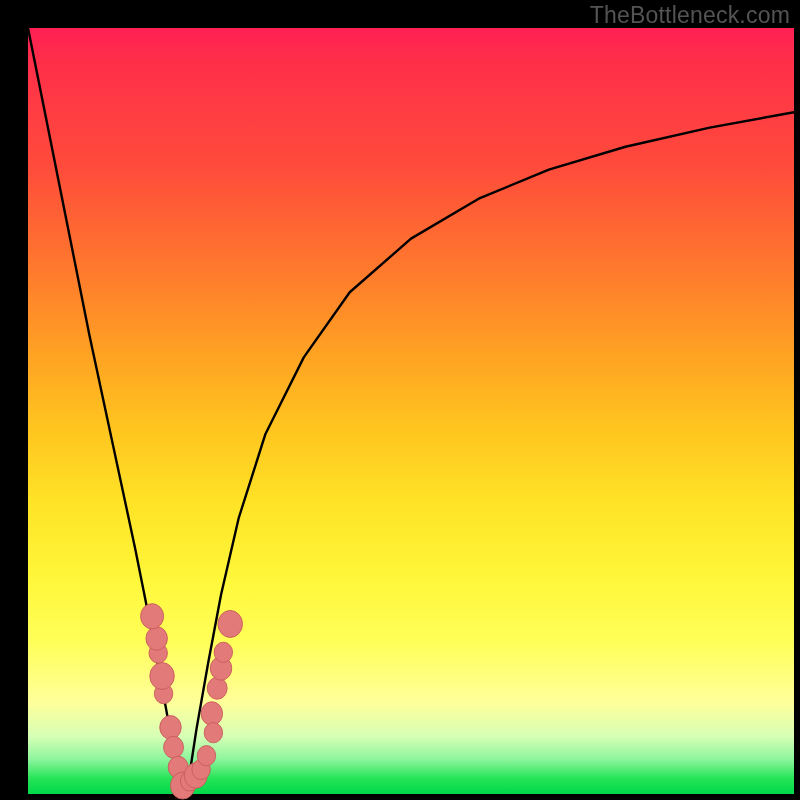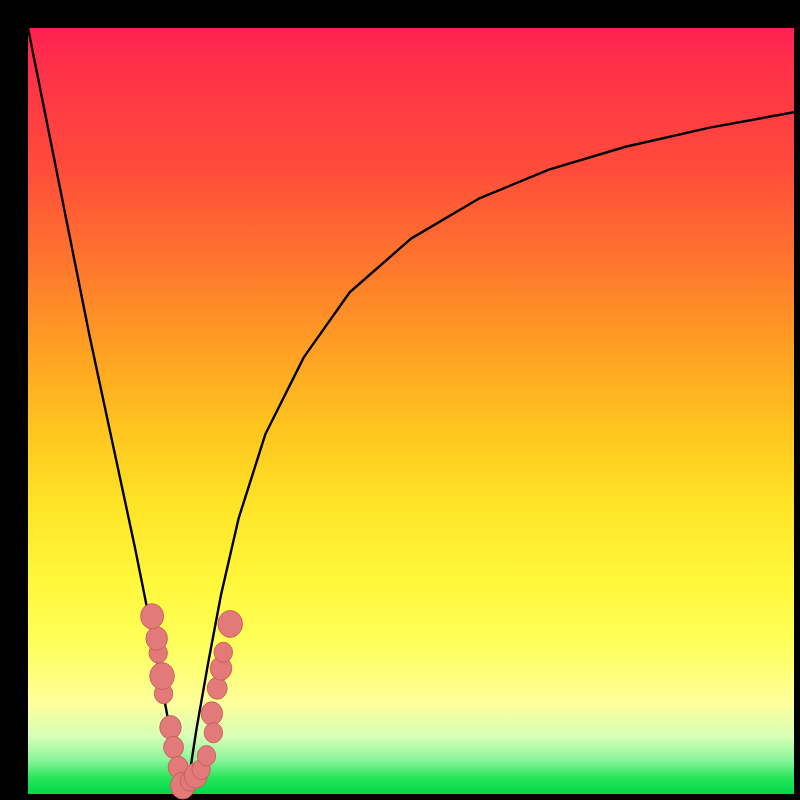--- a/index.html
+++ b/index.html
@@ -91,13 +91,14 @@
           <ellipse cx="23.300" cy="95.000" rx="1.200" ry="1.320" fill="#e37a7a" stroke="#c85a5a" stroke-width="0.12"></ellipse>
           <ellipse cx="24.700" cy="86.200" rx="1.300" ry="1.430" fill="#e37a7a" stroke="#c85a5a" stroke-width="0.12"></ellipse>
           <ellipse cx="25.200" cy="83.600" rx="1.400" ry="1.540" fill="#e37a7a" stroke="#c85a5a" stroke-width="0.12"></ellipse>
           <ellipse cx="25.500" cy="81.500" rx="1.200" ry="1.320" fill="#e37a7a" stroke="#c85a5a" stroke-width="0.12"></ellipse>
           <ellipse cx="26.400" cy="77.800" rx="1.600" ry="1.760" fill="#e37a7a" stroke="#c85a5a" stroke-width="0.12"></ellipse>
           <ellipse cx="24.000" cy="89.500" rx="1.400" ry="1.540" fill="#e37a7a" stroke="#c85a5a" stroke-width="0.12"></ellipse>
           <ellipse cx="24.200" cy="92.000" rx="1.200" ry="1.320" fill="#e37a7a" stroke="#c85a5a" stroke-width="0.12"></ellipse>
         </g>
     </svg>
   </div>
+  <div class="watermark">TheBottleneck.com</div>
 </div>
 
 </body></html>

